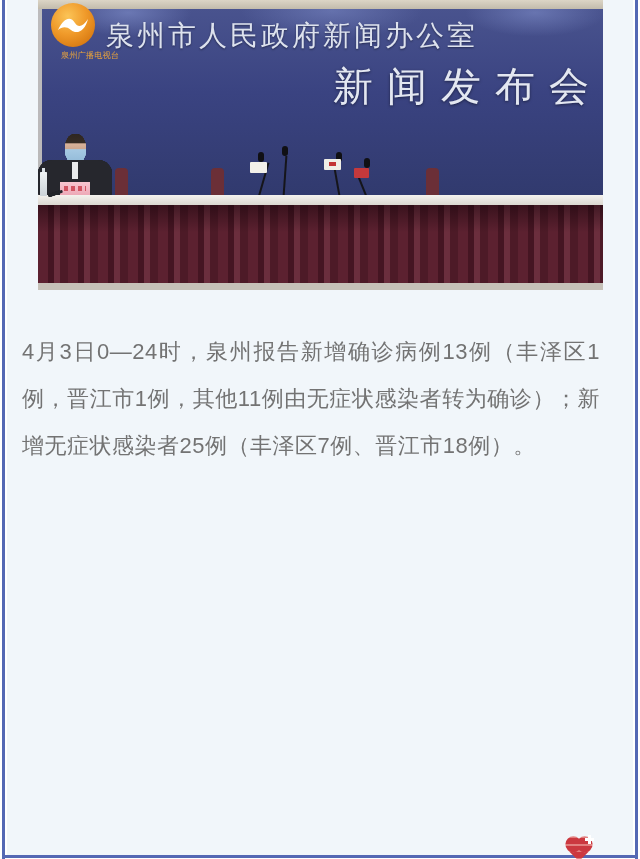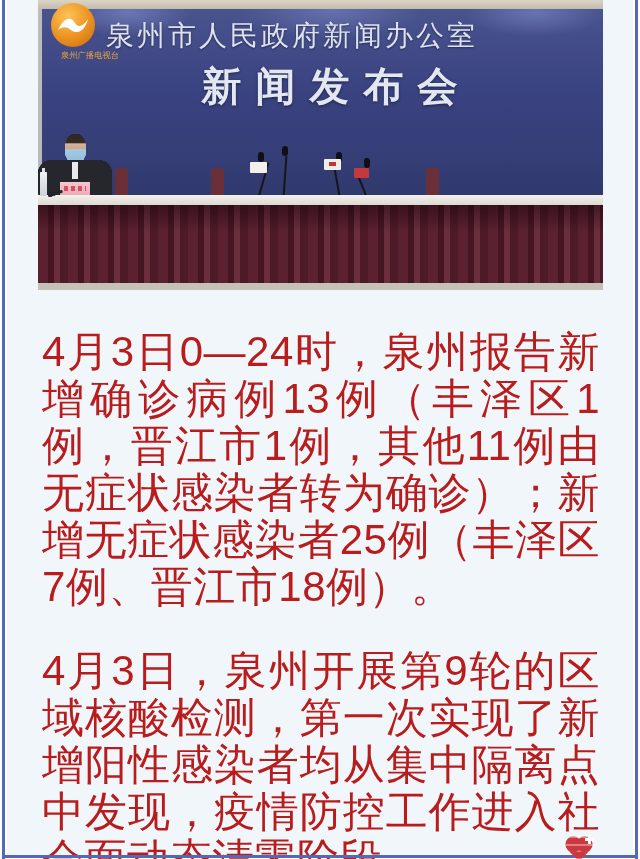--- a/index.html
+++ b/index.html
@@ -41,21 +41,21 @@
   .logo-caption { position:absolute; left:0px; top:48px; width:80px;
     font-size:9px; line-height:10px; color:#e8a33c; text-align:center;
     letter-spacing:0px; white-space:nowrap; transform:scale(.92); }
 
   .banner1 { position:absolute; left:62px; top:19px; width:384px;
     font-size:28px; line-height:34px; letter-spacing:3px; font-weight:500;
     color:#dde2ee; text-align:center; white-space:nowrap;
     text-shadow:0 1px 2px rgba(0,0,10,.45); }
   .banner2 { position:absolute; left:0; top:64px; width:100%; padding-left:32px;
     box-sizing:border-box; font-size:40px; line-height:44px; letter-spacing:14px;
-    font-weight:700; color:#e3e7f1; text-align:center; white-space:nowrap;
+    font-weight:400; color:#e3e7f1; text-align:right; white-space:nowrap;
     text-shadow:0 1px 3px rgba(0,0,10,.5); }
 
   
   .person { position:absolute; top:134px; width:74px; height:62px; }
   .person:nth-of-type(1){ left:15px; }
   .person:nth-of-type(2){ left:119px; }
   .person:nth-of-type(3){ left:234px; }
   .person:nth-of-type(4){ left:337px; }
   .person:nth-of-type(5){ left:443px; }
   .head { position:absolute; left:27px; top:0; width:21px; height:29px;
@@ -113,23 +113,23 @@
       linear-gradient(180deg, rgba(15,0,6,.45), rgba(15,0,6,0) 35%),
       repeating-linear-gradient(90deg,
         #5c2130 0 10px, #451522 10px 16px, #6b2e3d 16px 22px, #4d1a27 22px 30px);
     z-index:2; }
   .floor { position:absolute; left:0; top:283px; width:100%; height:7px;
     background:#c6c1b8; z-index:2; }
 
   
   .article { position:absolute; left:0; top:290px; width:626px; }
   .article p {
-    margin:38px 33px 0 35px;
-    font-size:42px; line-height:47px; letter-spacing:.5px;
-    color:#b91c1c; text-align:justify; word-break:break-all;
+    margin:38px 33px 0 15px;
+    font-size:22px; line-height:47px; letter-spacing:.5px;
+    color:#737373; text-align:justify; word-break:break-all;
   }
   .article p + p { margin-top:37px; }
 
   
   .heart { position:absolute; left:555px; top:831px; width:34px; height:34px; z-index:6; }
   .heart-core { position:absolute; left:9px; top:11px; width:16px; height:16px;
     transform:rotate(45deg);
     background:repeating-linear-gradient(135deg,
       #cb383f 0 3px, #e2807f 3px 5px, #cb383f 5px 8px); }
   .heart-core::before { content:""; position:absolute; left:-8px; top:0;
@@ -230,21 +230,20 @@
       <div class="flag flag-red"></div>
     </div>
 
     <div class="tabletop"></div>
     <div class="curtain"></div>
     <div class="floor"></div>
   </figure>
 
   <div class="article">
     <p>4月3日0—24时，泉州报告新增确诊病例13例（丰泽区1例，晋江市1例，其他11例由无症状感染者转为确诊）；新增无症状感染者25例（丰泽区7例、晋江市18例）。</p>
-    <p>4月3日，泉州开展第9轮的区域核酸检测，第一次实现了新增阳性感染者均从集中隔离点中发现，疫情防控工作进入社会面动态清零阶段。</p>
   </div>
 
   <div class="heart">
     <div class="heart-core"></div>
     <div class="heart-cross"></div>
   </div>
 
 </div>
 
 </body></html>

